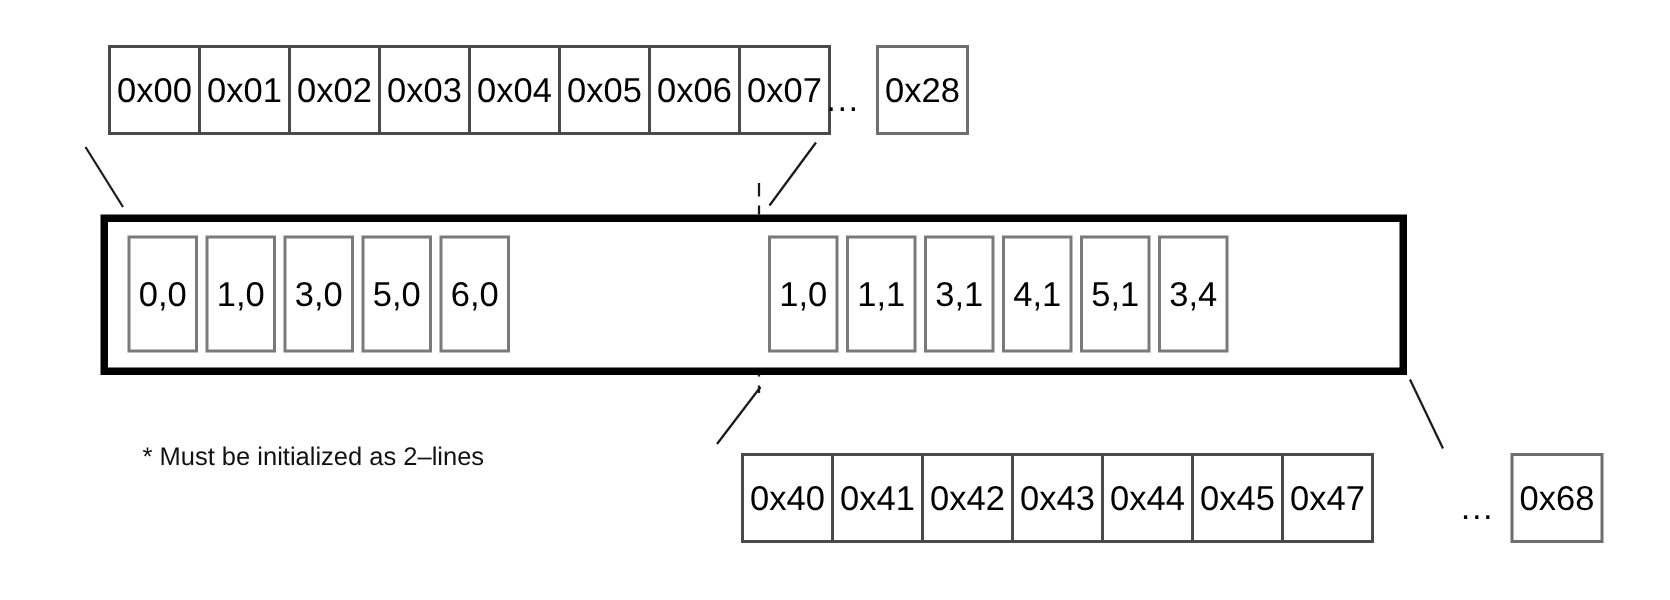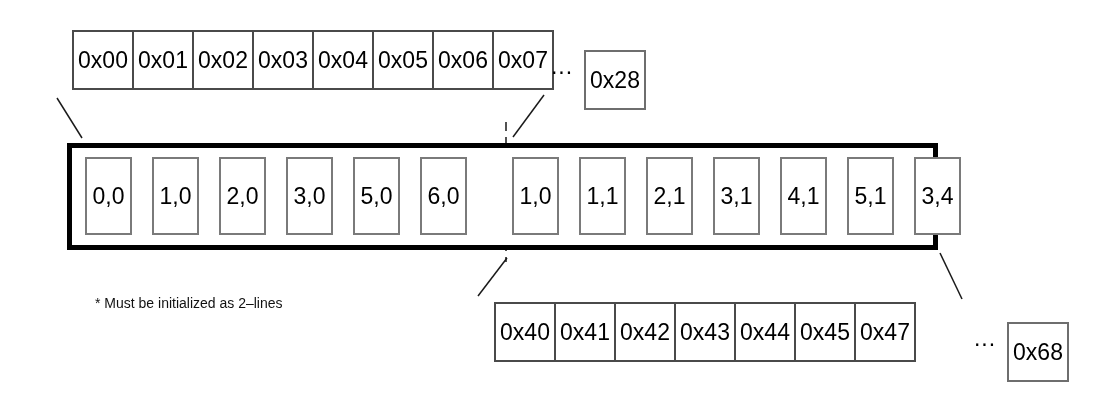--- a/index.html
+++ b/index.html
@@ -14,44 +14,44 @@
   .addr-row { position:absolute; display:flex; }
   .abox {
     width:62px; height:60px; box-sizing:border-box;
     border:2px solid #4a4a4a; margin-left:-2px; background:#fff;
     display:flex; align-items:center; justify-content:center;
     font-size:23px; line-height:1;
   }
   .addr-row .abox:first-child { margin-left:16px; }
 
   
-  .abox.standalone { position:absolute; margin-left:0; border:2px solid #6e6e6e;margin-top:20px; }
+  .abox.standalone { position:absolute; margin-left:0; border:2px solid #6e6e6e; }
 
   .ellipsis {
     position:absolute; width:38px; height:60px; box-sizing:border-box;
     display:flex; align-items:center; justify-content:center;
     font-size:23px; padding-top:12px; letter-spacing:1px;
   }
 
   
   .buffer {
     position:absolute; left:67px; top:143px; width:871px; height:107px;
     box-sizing:border-box; border:5px solid #000; background:#fff;
   }
-  .bank { position:absolute; top:9px; display:flex; gap:20px; }
+  .bank { position:absolute; top:9px; display:flex; gap:5px; }
   .bank.left  { left:13px; }
   .bank.right { left:440px; }
   .cell {
     width:47px; height:78px; box-sizing:border-box;
     border:2px solid #7a7a7a; background:#fff;
     display:flex; align-items:center; justify-content:center;
     font-size:23px; line-height:1;
   }
 
-  .note { position:absolute; left:95px; top:295px; font-size:14px; color:#111; white-space:nowrap; }
+  .note { position:absolute; left:95px; top:295px; font-size:17px; color:#111; white-space:nowrap; }
 </style>
 </head>
 <body>
 
 <div class="canvas">
 
   <svg class="connectors" viewBox="0 0 1113 400">
     <line x1="57" y1="98" x2="82" y2="138" stroke="#1a1a1a" stroke-width="1.5"></line>
     <line x1="544" y1="95" x2="513" y2="137" stroke="#1a1a1a" stroke-width="1.5"></line>
     <line x1="506" y1="122" x2="506" y2="262" stroke="#1a1a1a" stroke-width="1.5" stroke-dasharray="9,6"></line>
@@ -69,29 +69,27 @@
     <div class="abox">0x06</div>
     <div class="abox">0x07</div>
   </div>
   <div class="ellipsis" style="left:543px; top:30px;">...</div>
   <div class="abox standalone" style="left:584px; top:30px;">0x28</div>
 
   <div class="buffer">
     <div class="bank left">
       <div class="cell">0,0</div>
       <div class="cell">1,0</div>
-      <div class="cell">2,0</div>
       <div class="cell">3,0</div>
       <div class="cell">5,0</div>
       <div class="cell">6,0</div>
     </div>
     <div class="bank right">
       <div class="cell">1,0</div>
       <div class="cell">1,1</div>
-      <div class="cell">2,1</div>
       <div class="cell">3,1</div>
       <div class="cell">4,1</div>
       <div class="cell">5,1</div>
       <div class="cell">3,4</div>
     </div>
   </div>
 
   <div class="note">* Must be initialized as 2–lines</div>
 
   <div class="addr-row" style="left:478px; top:302px;align-items:flex-end;">

